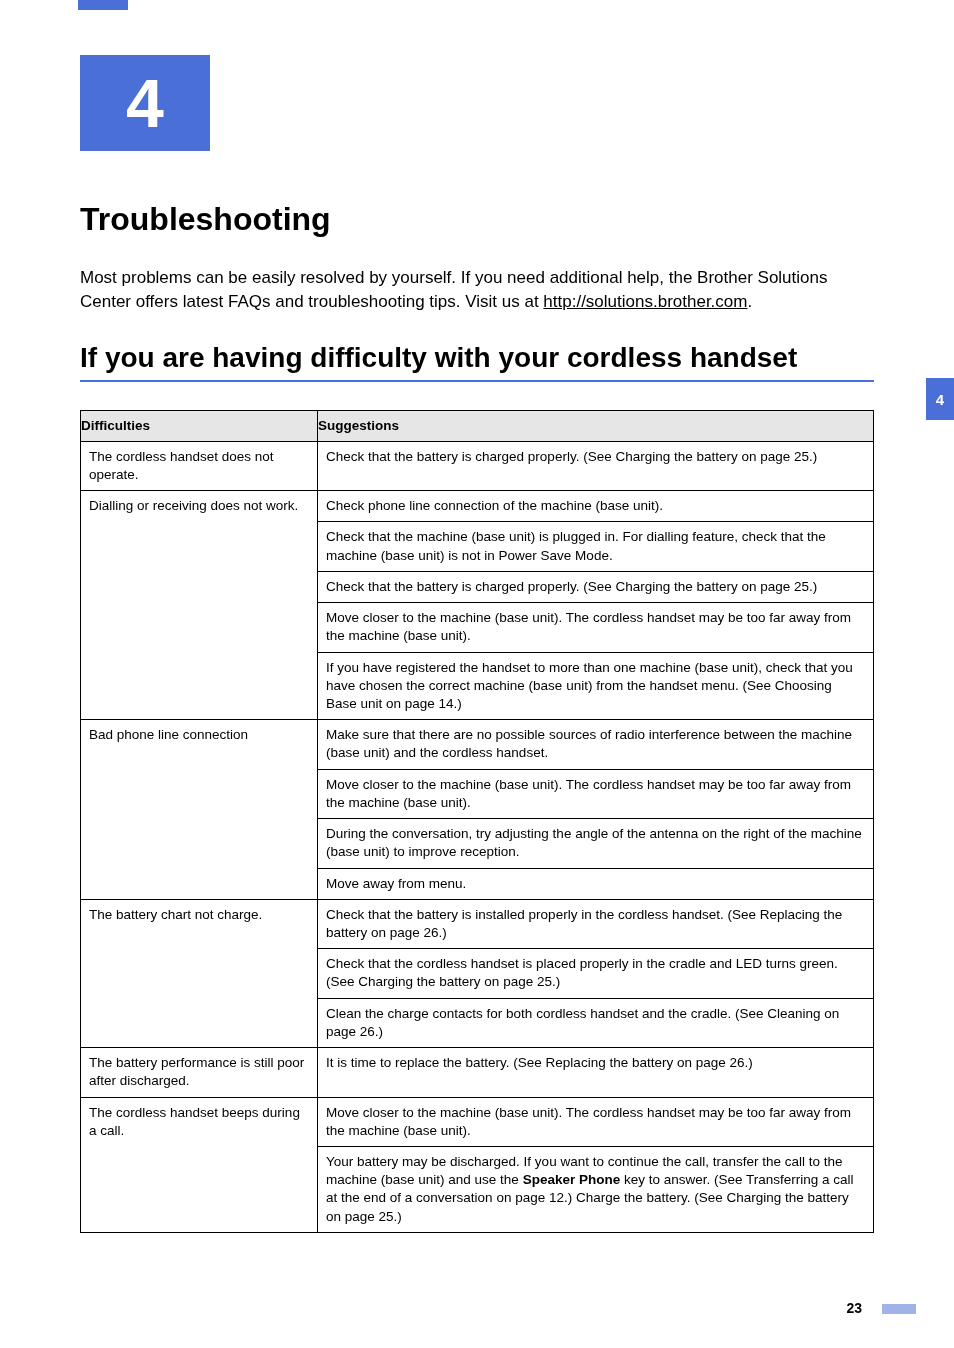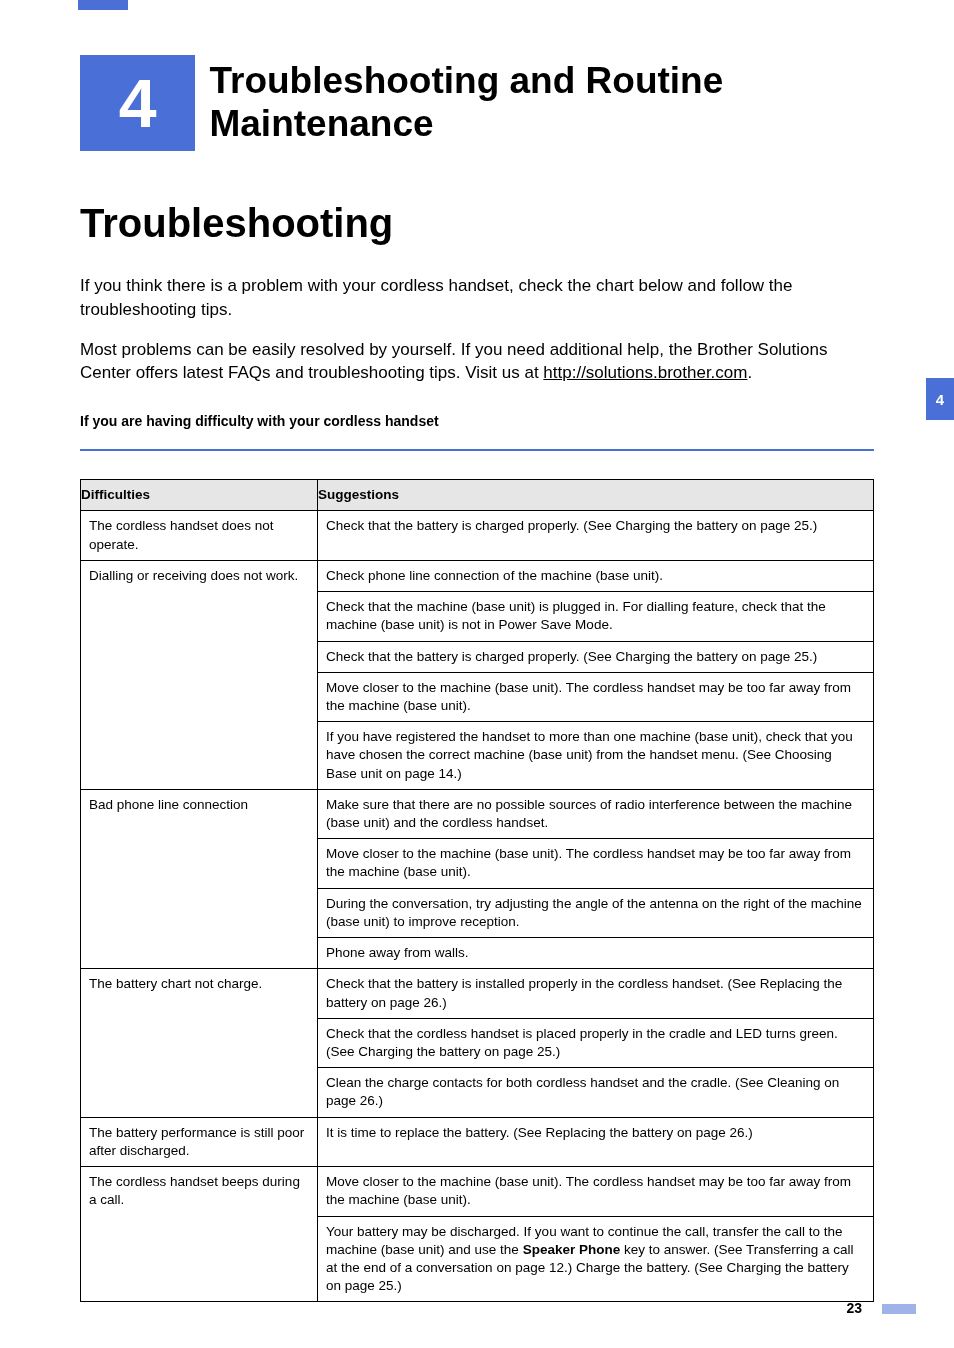--- a/index.html
+++ b/index.html
@@ -42,34 +42,34 @@
   .chapter-title {
     font-size: 37px;
     font-weight: bold;
     color: #000;
     padding-left: 14px;
     display: flex;
     align-items: center;
     line-height: 1.15;
   }
   .section-title {
-    font-size: 40px;
+    font-size: 32px;
     font-weight: bold;
     margin-bottom: 28px;
   }
   .para {
     font-size: 17px;
     line-height: 1.4;
     margin-bottom: 16px;
   }
   .link { text-decoration: underline; }
   .sub-title {
-    font-size: 14px;
-    font-weight: bold;
-    padding-bottom: 20px;
+    font-size: 28px;
+    font-weight: bold;
+    padding-bottom: 6px;
     border-bottom: 2px solid #4a6fd6;
     margin-top: 28px;
     margin-bottom: 28px;
   }
   .side-tab {
     position: absolute;
     right: 0;
     top: 378px;
     width: 28px;
     height: 42px;
@@ -121,26 +121,24 @@
 </style>
 </head>
 <body>
 
 <div class="top-tab"></div>
 
 <div class="content">
 
   <div class="chapter-head">
     <div class="chapter-num">4</div>
-    <div class="chapter-title">Troubleshooting and Routine Maintenance</div>
   </div>
 
   <h1 class="section-title">Troubleshooting</h1>
 
-  <p class="para">If you think there is a problem with your cordless handset, check the chart below and follow the troubleshooting tips.</p>
 
   <p class="para">
     <span>Most problems can be easily resolved by yourself. If you need additional help, the Brother Solutions Center offers latest FAQs and troubleshooting tips. Visit us at </span><span class="link">http://solutions.brother.com</span><span>.</span>
   </p>
 
   <h2 class="sub-title">If you are having difficulty with your cordless handset</h2>
 
   <table>
     <thead>
       <tr>
@@ -173,21 +171,21 @@
           <td class="diff-col" rowspan="4">Bad phone line connection</td>
           <td><span>Make sure that there are no possible sources of radio interference between the machine (base unit) and the cordless handset.</span></td>
         </tr>
         <tr>
           <td><span>Move closer to the machine (base unit). The cordless handset may be too far away from the machine (base unit).</span></td>
         </tr>
         <tr>
           <td><span>During the conversation, try adjusting the angle of the antenna on the right of the machine (base unit) to improve reception.</span></td>
         </tr>
         <tr>
-          <td><span>Phone away from walls.</span></td>
+          <td><span>Move away from menu.</span></td>
         </tr>
         <tr>
           <td class="diff-col" rowspan="3">The battery chart not charge.</td>
           <td><span>Check that the battery is installed properly in the cordless handset. (See </span><span class="italic">Replacing the battery</span><span> on page 26.)</span></td>
         </tr>
         <tr>
           <td><span>Check that the cordless handset is placed properly in the cradle and LED turns green. (See </span><span class="italic">Charging the battery</span><span> on page 25.)</span></td>
         </tr>
         <tr>
           <td><span>Clean the charge contacts for both cordless handset and the cradle. (See </span><span class="italic">Cleaning</span><span> on page 26.)</span></td>

